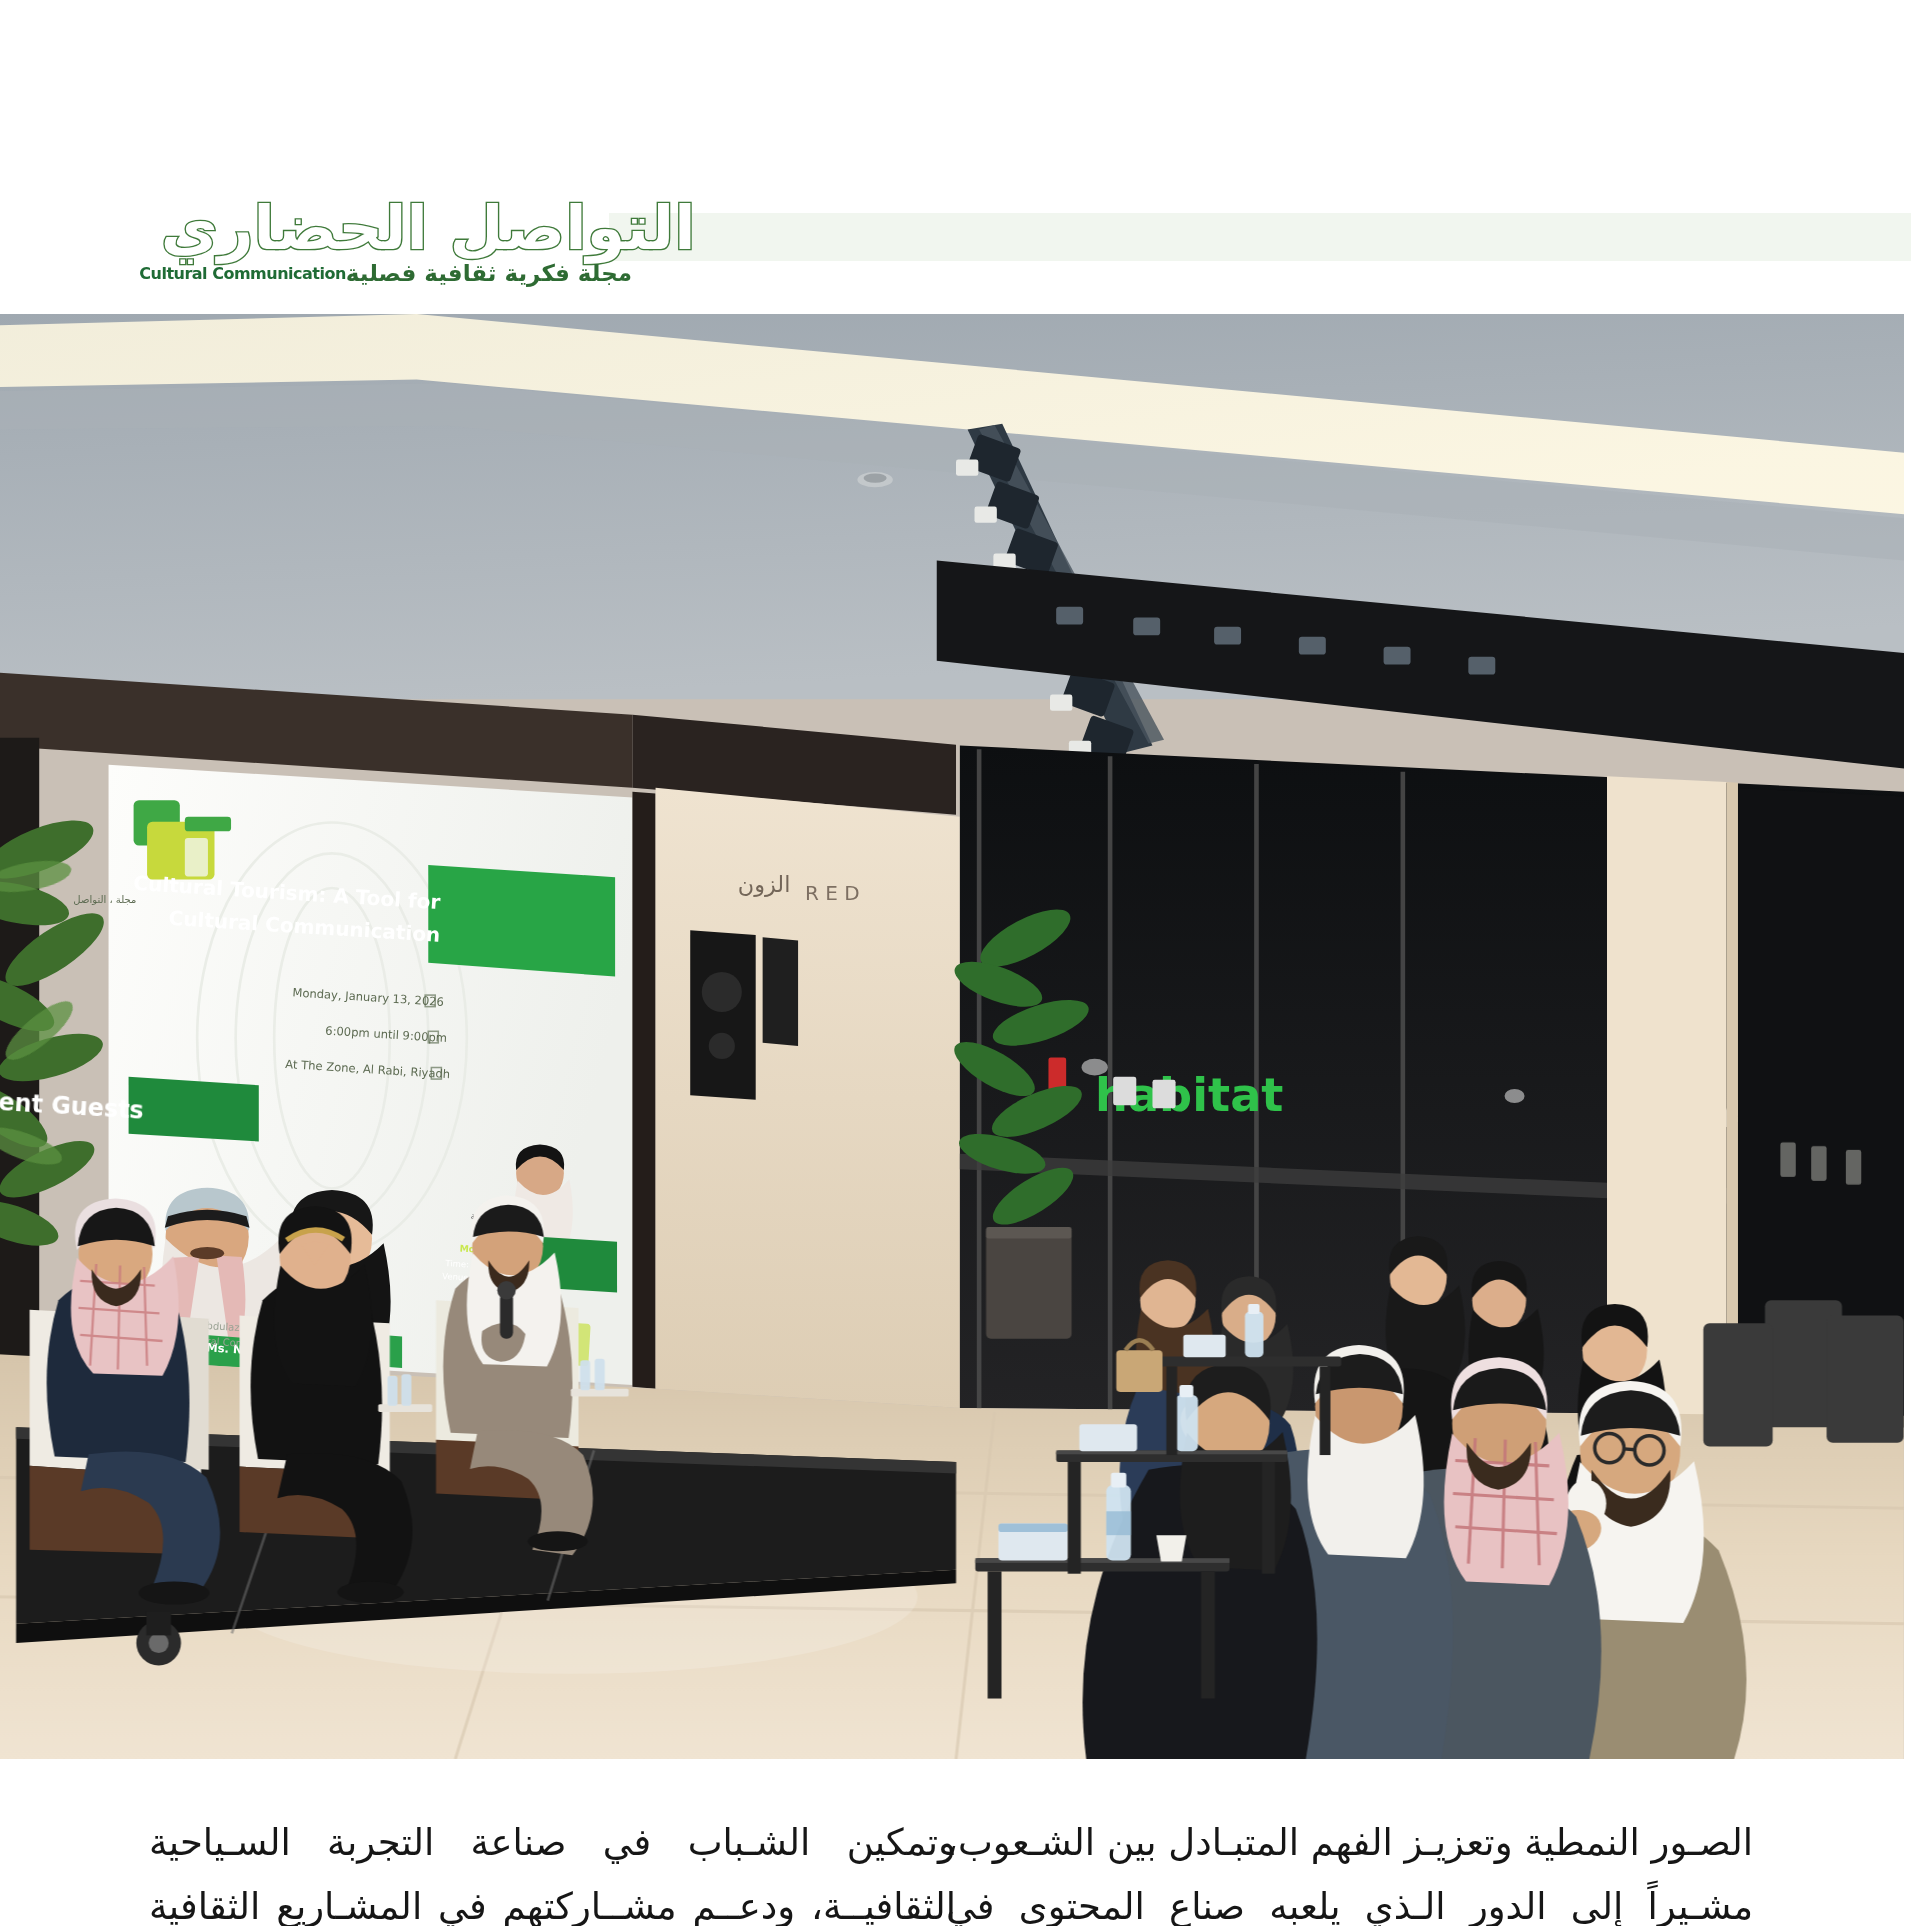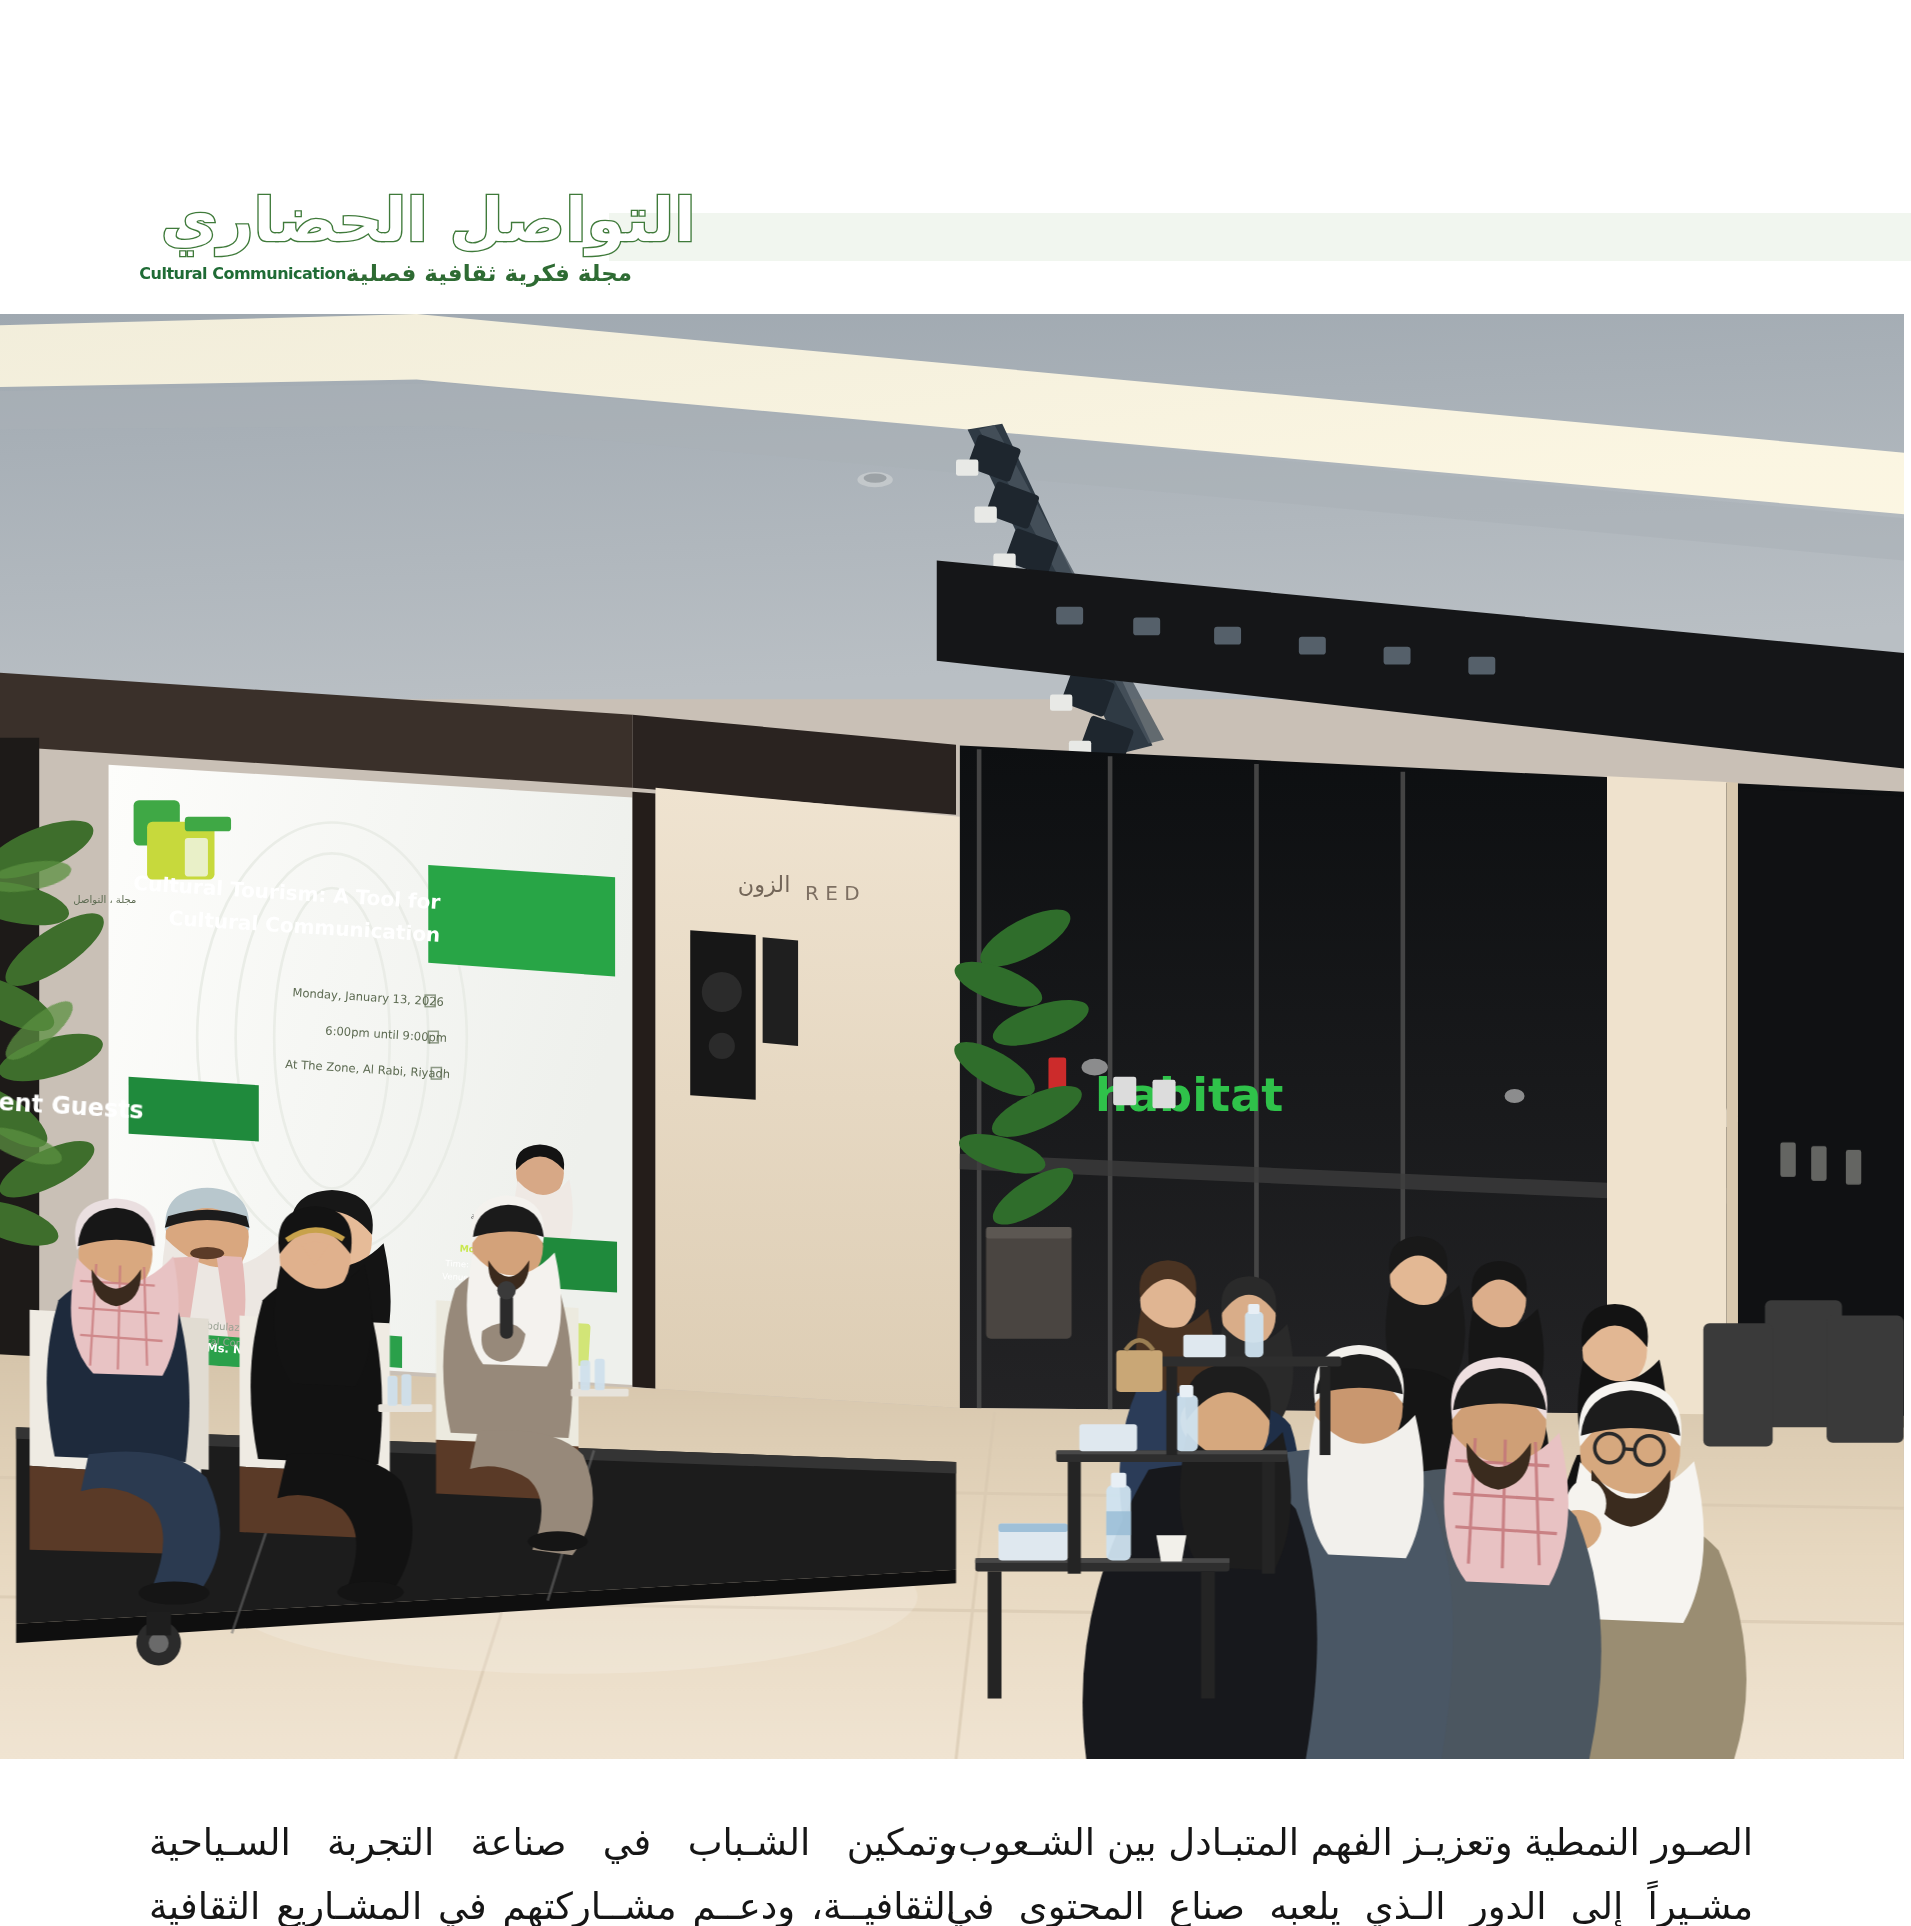--- a/index.html
+++ b/index.html
@@ -14,21 +14,21 @@
   .masthead{position:absolute;left:0;top:0;width:1911px;height:314px;background:#ffffff;}
   .mast-band{
     position:absolute;left:609px;top:213px;width:1302px;height:48px;
     background:#f1f6ef;
   }
   .logo-wrap{
     position:absolute;right:1279px;top:189px;width:466px;height:104px;
   }
   .logo-main{
     position:absolute;right:0;top:0;width:466px;height:69px;
-    display:flex;justify-content:flex-end;
+    display:flex;align-items:flex-end;justify-content:flex-end;
     direction:rtl;
   }
   .logo-main .ar{
     font-size:61px;line-height:1;font-weight:700;letter-spacing:0.8px;
     color:#ffffff;
     -webkit-text-stroke:2.7px #3f7a3a;
     paint-order:stroke fill;
     font-family:"DejaVu Sans","Liberation Sans",sans-serif;
     white-space:nowrap;
     transform:scaleX(1.02);

